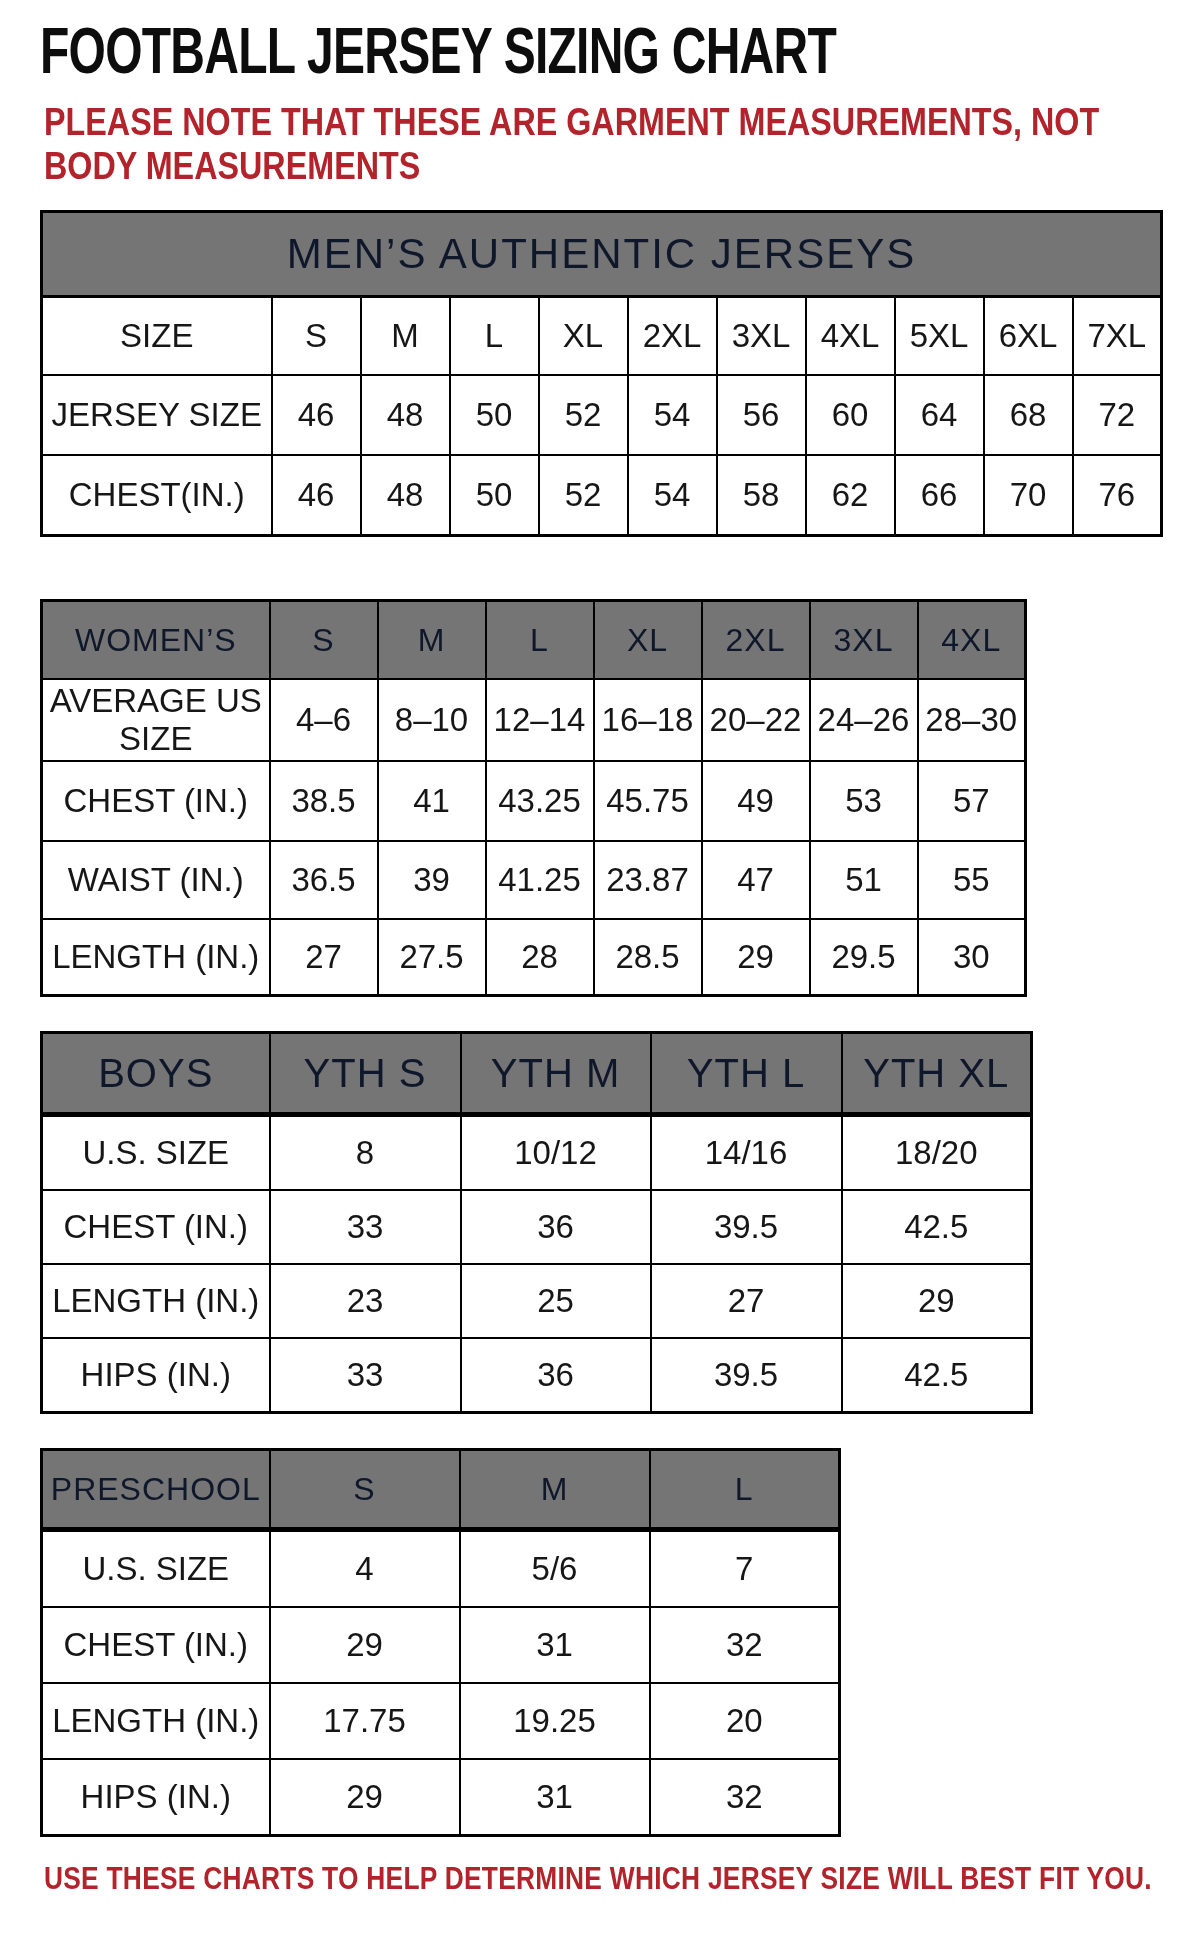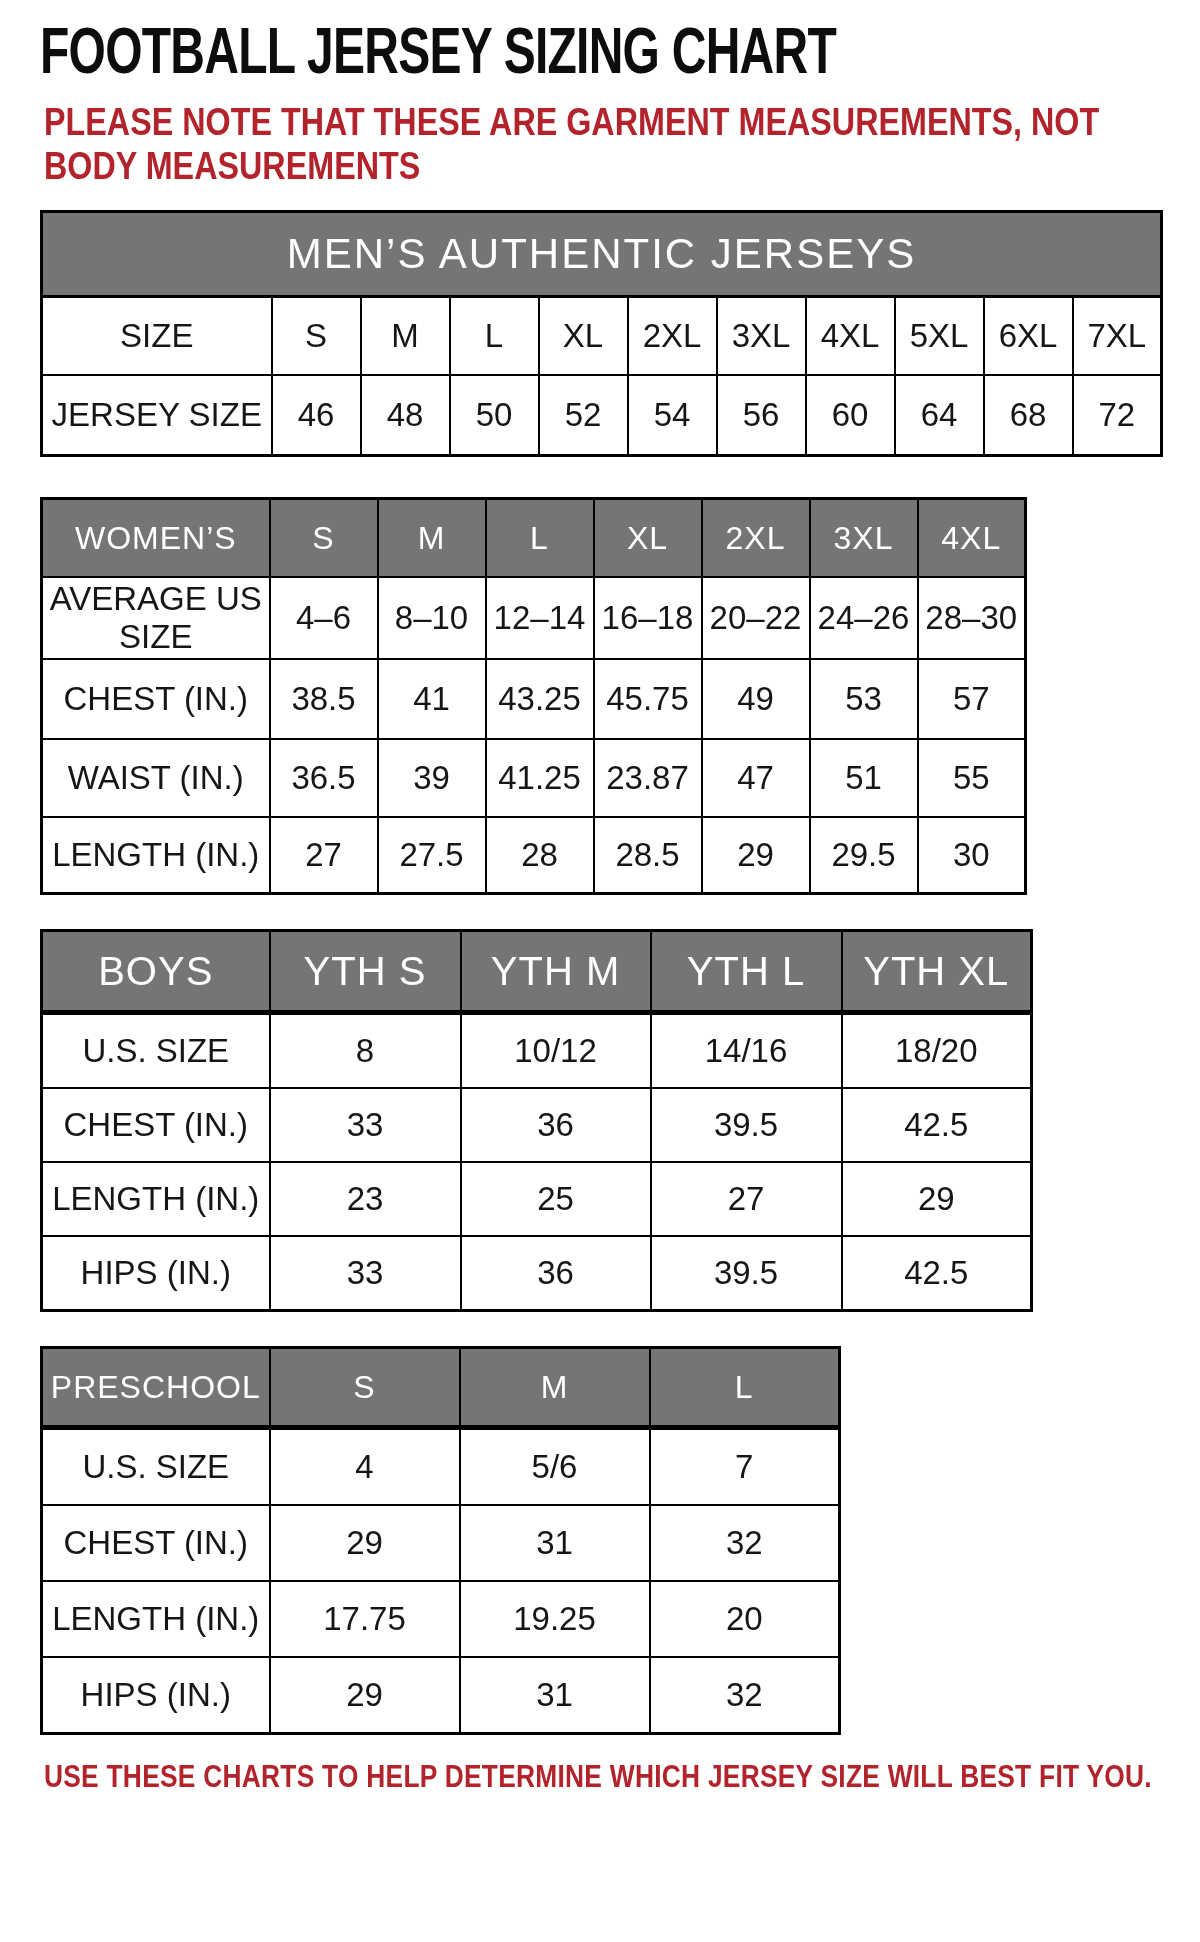--- a/index.html
+++ b/index.html
@@ -27,28 +27,28 @@
   table {
     border-collapse:collapse; table-layout:fixed;
     margin:0 0 0 40px; background:#ffffff;
     border:3px solid #000;
   }
   td, th {
     border:2px solid #000; text-align:center; vertical-align:middle;
     padding:0; font-weight:400; font-size:33px; color:#161616;
     overflow:hidden;
   }
-  .gray { background:#757575; color:#ffffff; }
+  .gray { background:#757575; color:#0f172a; }
   
   .t-mens { margin-top:22px; }
   .t-mens .banner-cell { height:82px; font-size:42px; letter-spacing:2px; border-bottom:3px solid #000; }
   .t-mens .size-row td { height:76px; }
   .t-mens .data-row td { height:78px; }
   
-  .t-womens { margin-top:40px; }
+  .t-womens { margin-top:62px; }
   .t-womens .hdr td { height:76px; font-size:32px; letter-spacing:1px; }
   .t-womens .r-avg td { height:80px; line-height:38px; }
   .t-womens .r-chest td { height:78px; }
   .t-womens .r-waist td { height:76px; border-top:1px solid #d946ef;text-align:center; }
   .t-womens .r-length td { height:74px; }
   
   .t-boys { margin-top:34px; }
   .t-boys .hdr td { height:78px; font-size:40px; letter-spacing:1px; border-bottom:5px solid #000; }
   .t-boys .data-row td { height:72px; }
   
@@ -110,20 +110,33 @@
         <td>48</td>
         <td>50</td>
         <td>52</td>
         <td>54</td>
         <td>56</td>
         <td>60</td>
         <td>64</td>
         <td>68</td>
         <td>72</td>
       </tr>
+      <tr class="data-row">
+        <td class="lbl">CHEST(IN.)</td>
+        <td>46</td>
+        <td>48</td>
+        <td>50</td>
+        <td>52</td>
+        <td>54</td>
+        <td>58</td>
+        <td>62</td>
+        <td>66</td>
+        <td>70</td>
+        <td>76</td>
+      </tr>
     </tbody>
   </table>
 
   <table class="t-womens">
     <colgroup>
       <col style="width:228px">
         <col style="width:108px">
         <col style="width:108px">
         <col style="width:108px">
       <col style="width:108px">

